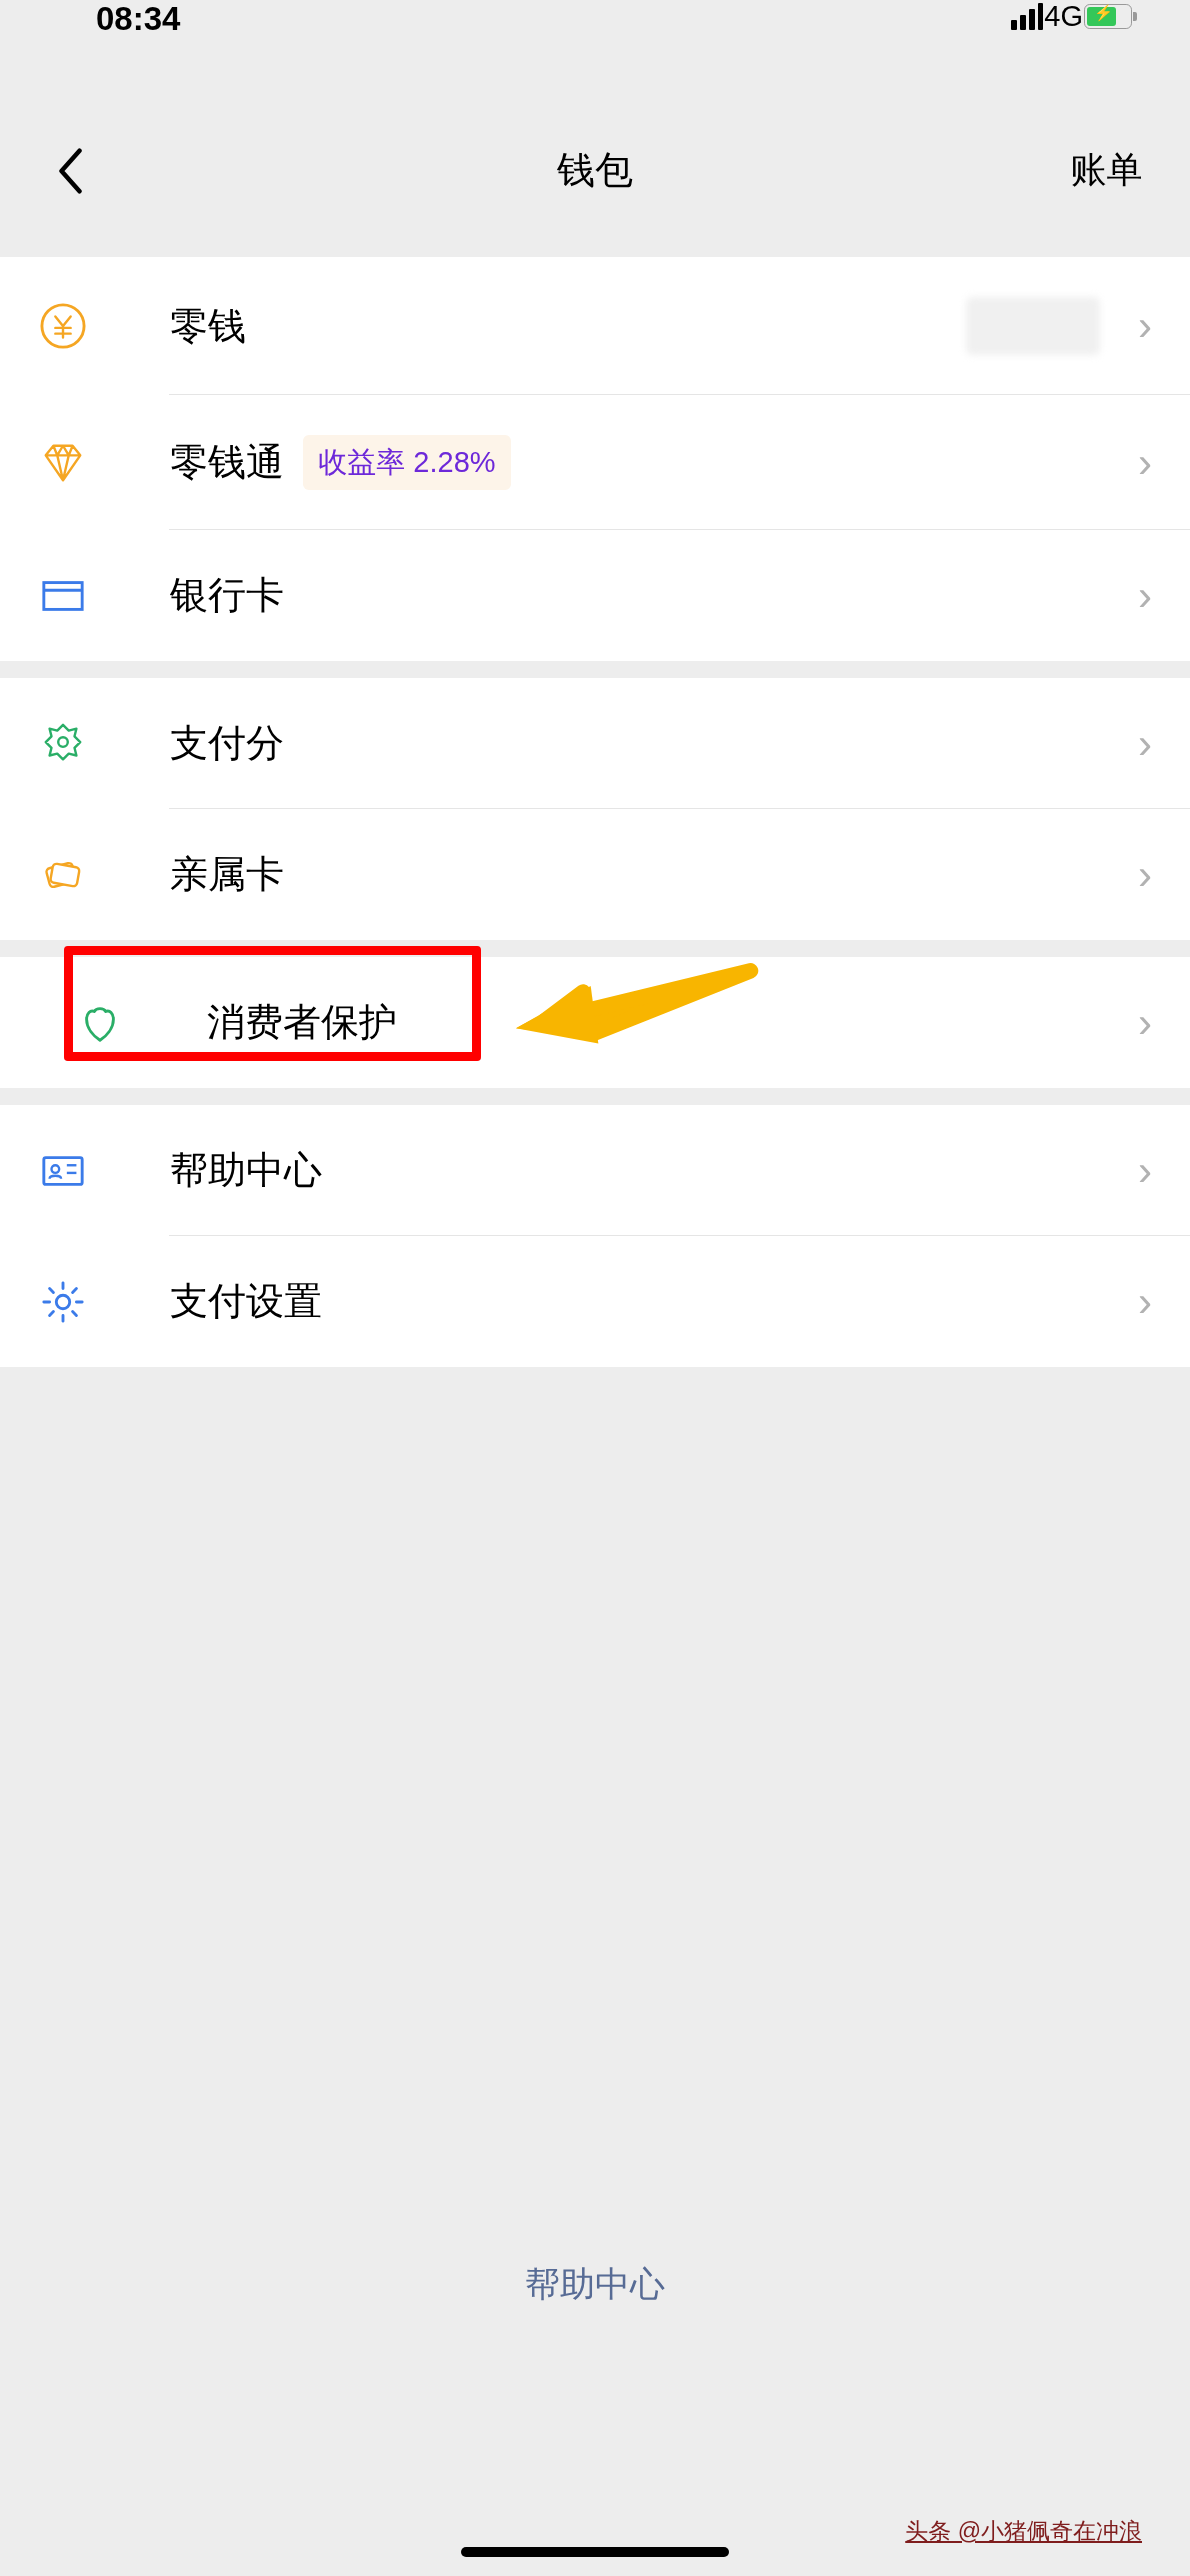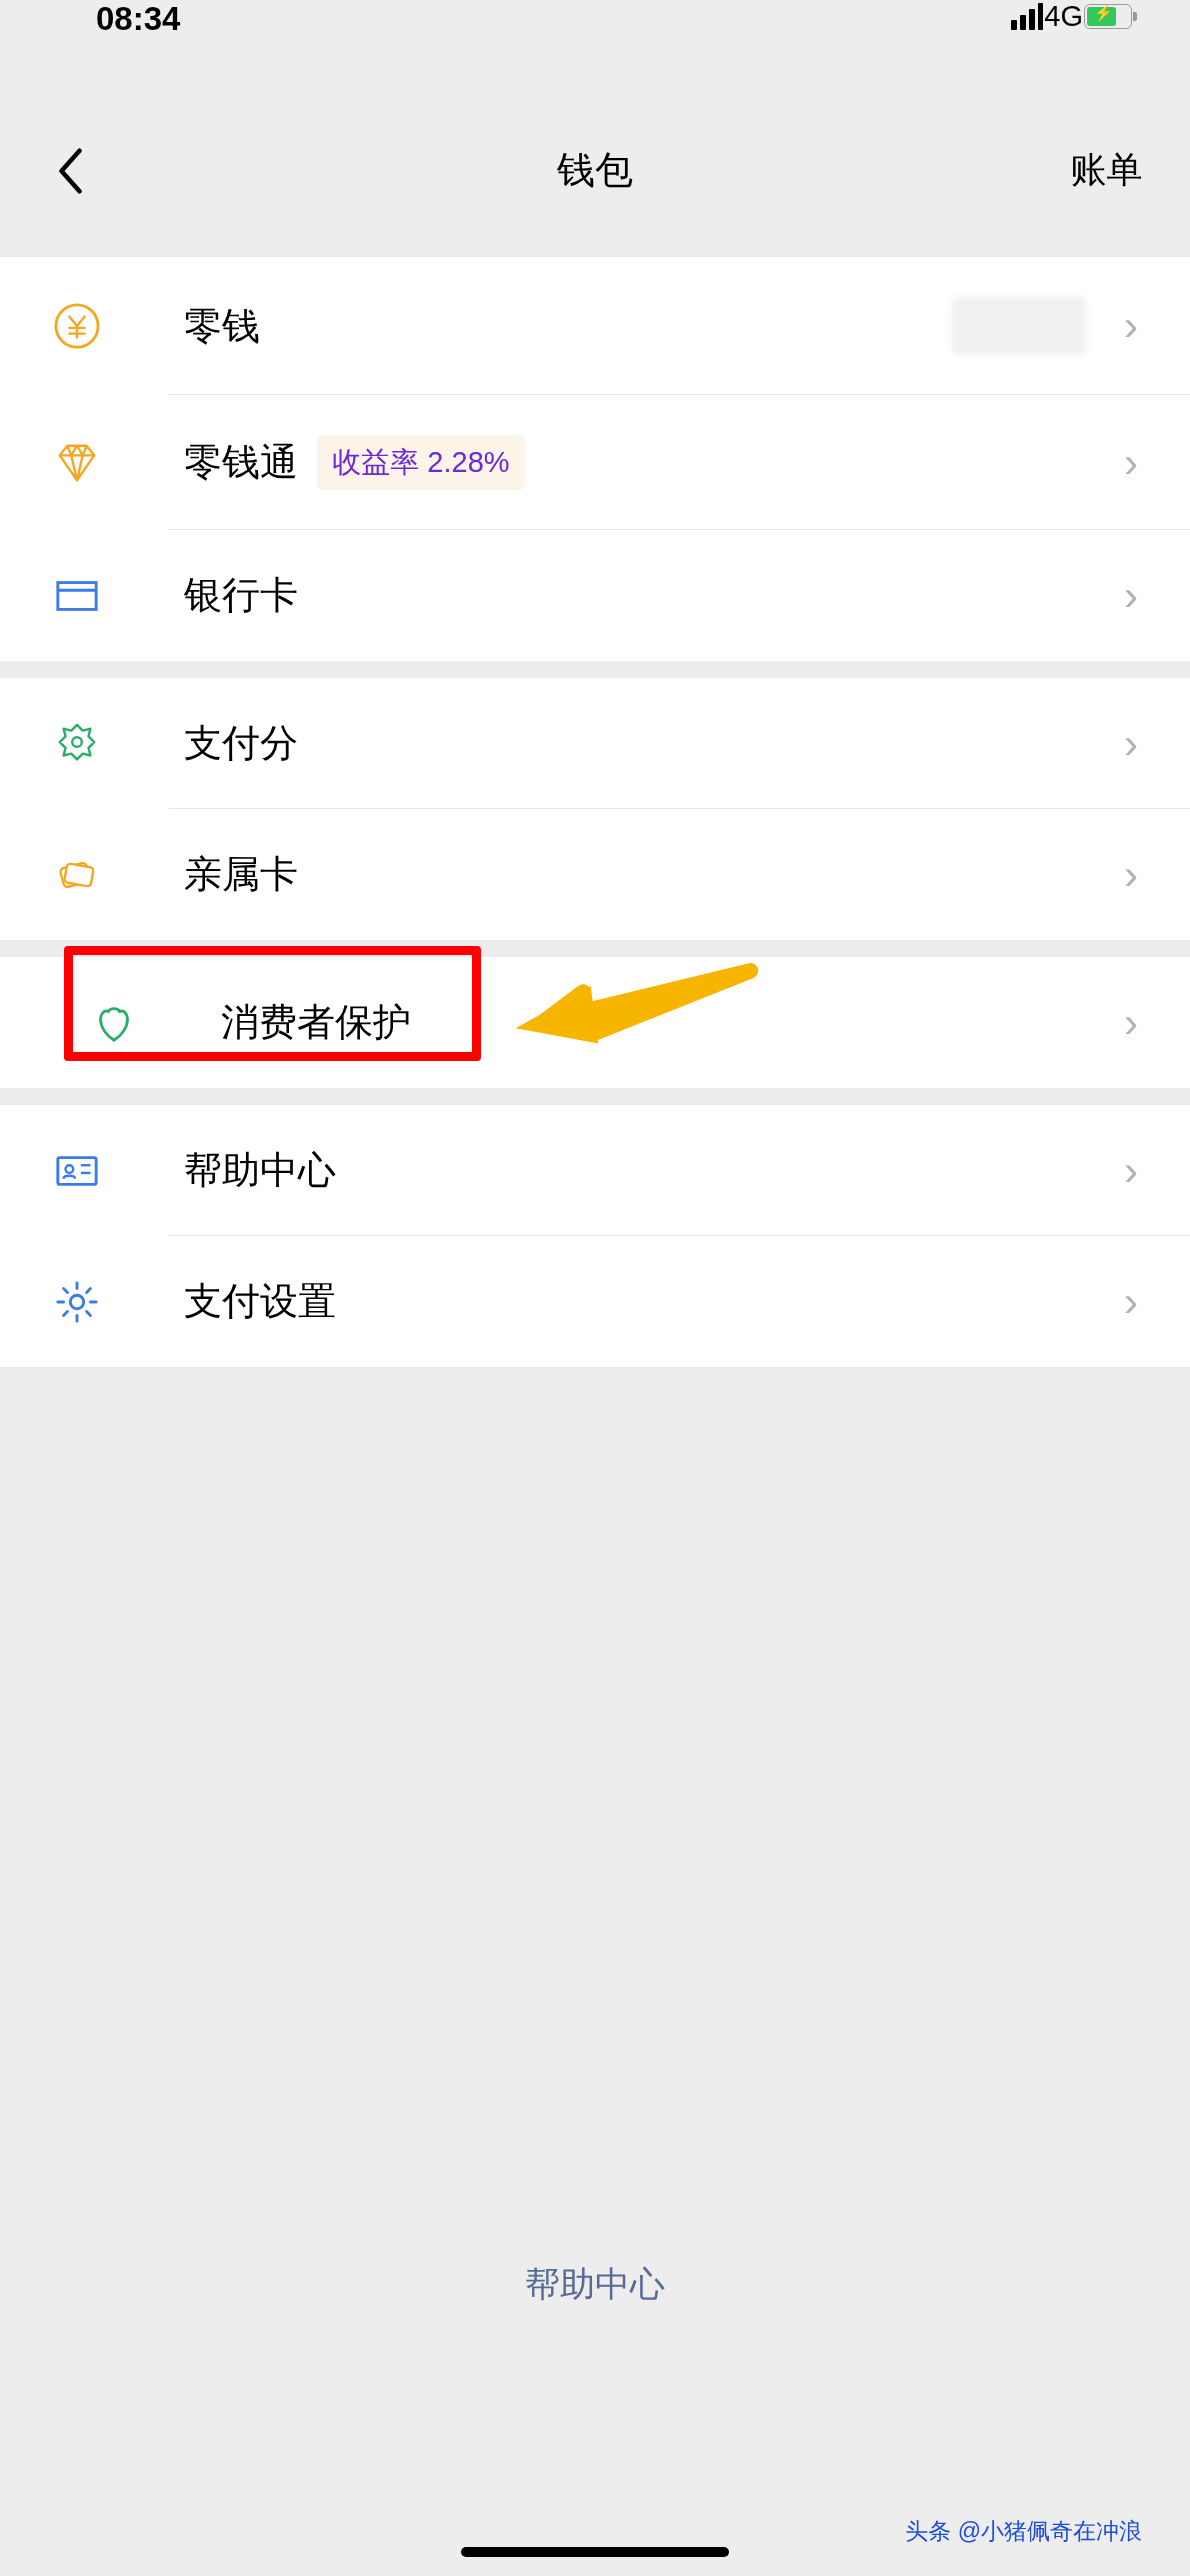--- a/index.html
+++ b/index.html
@@ -48,21 +48,21 @@
     }
     .nav-back { font-size: 48px; color: #000; padding: 9.6px 19px; }
     .nav-title {
       position: absolute; left: 50%; transform: translateX(-50%);
       font-size: 38px; font-weight: 500; color: #000;
     }
     .nav-right { font-size: 36px; color: #000; padding: 9.6px;}
     .group { background: #fff; margin-bottom: 17px;}
     .row {
       display: flex; align-items: center;
-      padding: 40px 52px;
+      padding: 40px 38px;
       position: relative;
     }
     .row:not(:last-child)::after {
       content:""; position:absolute; bottom:0; left:169px; right:0; height:1px; background:#e5e5e5;
     }
     .row-icon {
       width: 50px; height: 50px; margin-right: 82px; display:flex; align-items:center; justify-content:center;
     }
     .row-label { font-size: 38px; color: #000; flex-shrink:0;}
     .row-badge {
@@ -86,21 +86,21 @@
     .arrow-annotation {
       position: absolute; left: 479px; top: 5.8px; z-index: 5;
       pointer-events: none;
     }
     .help-center {
       position: absolute; bottom: 268px; left: 0; right: 0;
       text-align: center; font-size: 35px; color: #576b95; font-family: Liberation Mono, monospace;
     }
     .footer-attr {
       position: absolute; bottom: 29px; right: 48px;
-      font-size: 23px; color: #1d4ed8;
+      font-size: 23px; color: #7f1d1d; text-decoration: underline;
     }
     .home-indicator {
       position: absolute; bottom: 19px; left: 50%; transform: translateX(-50%);
       width: 268px; height: 9.6px; background: #000; border-radius: 9.6px;
     }
     svg { display: block; }
   </style>
 </head>
 <body>
 

